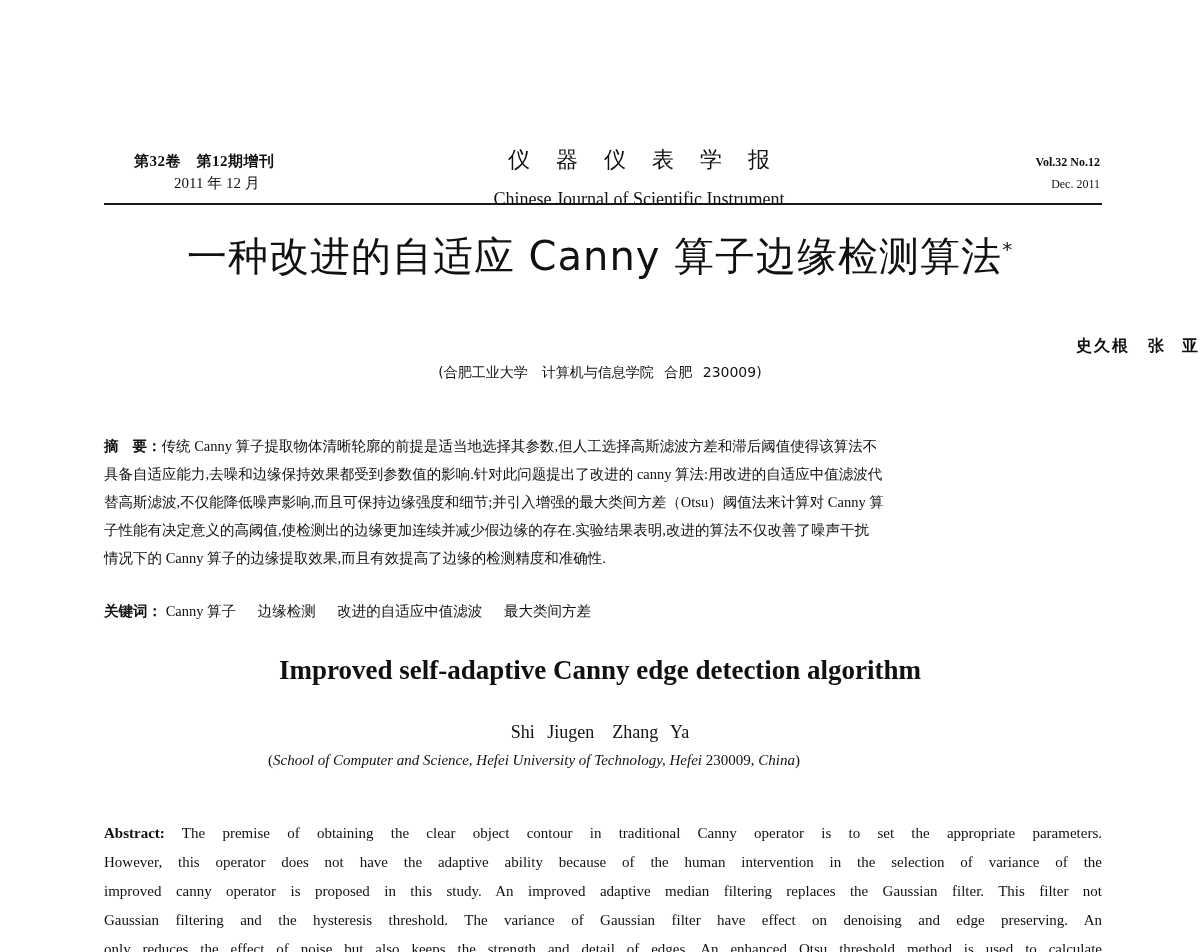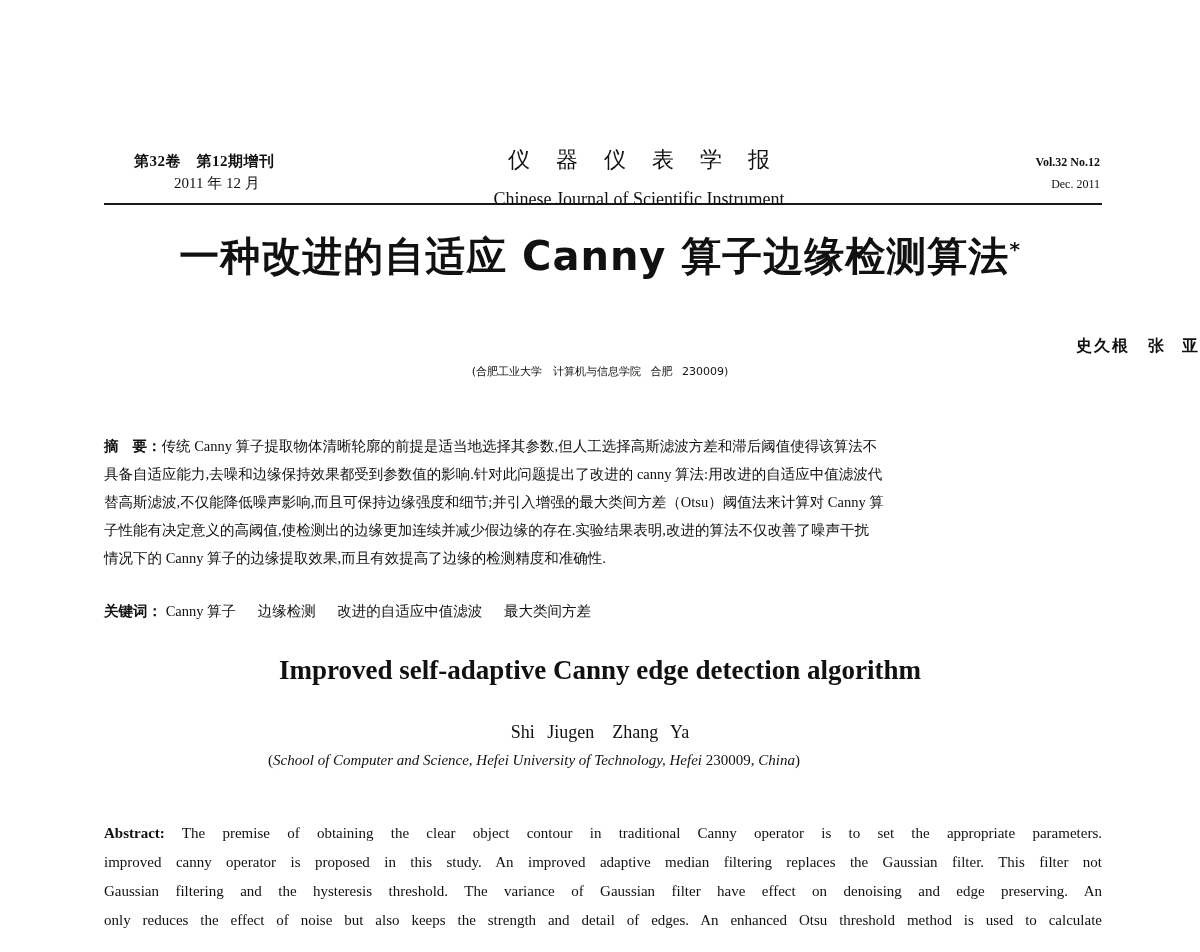--- a/index.html
+++ b/index.html
@@ -69,21 +69,21 @@
 
     
     .cn-title {
       position: absolute;
       left: 0; top: 228px;
       width: 1200px;
       text-align: center;
       font-family: "DejaVu Sans", "Liberation Sans", sans-serif;
       font-size: 40px;
       line-height: 56px;
-      font-weight: bold;
+      font-weight: normal;
       letter-spacing: 1px;
       margin: 0;
     }
     .cn-title sup {
       font-size: 20px;
       vertical-align: super;
       line-height: 0;
     }
     .cn-authors {
       position: absolute;
@@ -94,21 +94,21 @@
       font-weight: bold;
       letter-spacing: 2px;
       word-spacing: 10px;
     }
     .cn-affil {
       position: absolute;
       left: 0; top: 364px;
       width: 1200px;
       text-align: center;
       font-family: "DejaVu Sans", sans-serif;
-      font-size: 11px;
+      font-size: 14px;
       word-spacing: 6px;
     }
 
     
     .cn-abstract {
       position: absolute;
       left: 104px; top: 432px;
       width: 998px;
       font-size: 14.5px;
       line-height: 28px;
@@ -208,18 +208,19 @@
     <span class="kw">改进的自适应中值滤波</span>
     <span class="kw">最大类间方差</span>
   </div>
 
   <h2 class="en-title">Improved self-adaptive Canny edge detection algorithm</h2>
   <div class="en-authors">Shi Jiugen　Zhang Ya</div>
   <div class="en-affil"><span>(</span><span class="it">School of Computer and Science, Hefei University of Technology, Hefei</span><span> 230009, </span><span class="it">China</span><span>)</span></div>
 
   <div class="en-abstract">
     <span class="line"><span class="label">Abstract:</span><span> The premise of obtaining the clear object contour in traditional Canny operator is to set the appropriate parameters.</span></span>
+    <span class="line">However, this operator does not have the adaptive ability because of the human intervention in the selection of variance of the</span>
     <span class="line">improved canny operator is proposed in this study. An improved adaptive median filtering replaces the Gaussian filter. This filter not</span>
     <span class="line">Gaussian filtering and the hysteresis threshold. The variance of Gaussian filter have effect on denoising and edge preserving. An</span>
     <span class="line">only reduces the effect of noise but also keeps the strength and detail of edges. An enhanced Otsu threshold method is used to calculate</span>
   </div>
 
 </div>
 
 </body></html>

